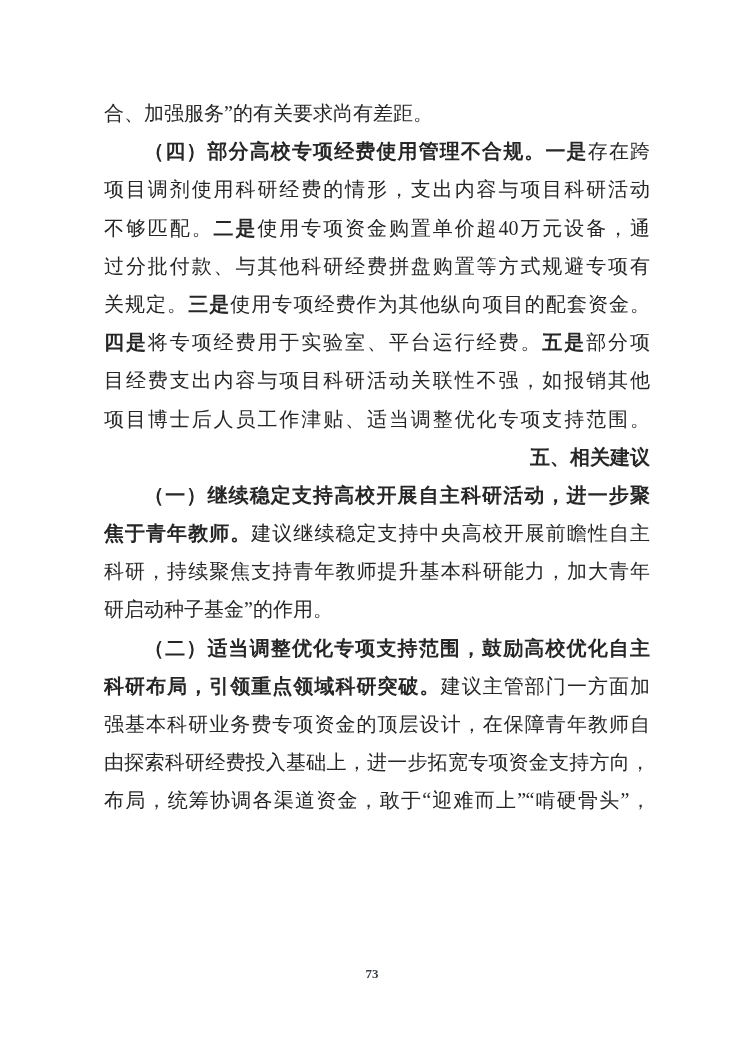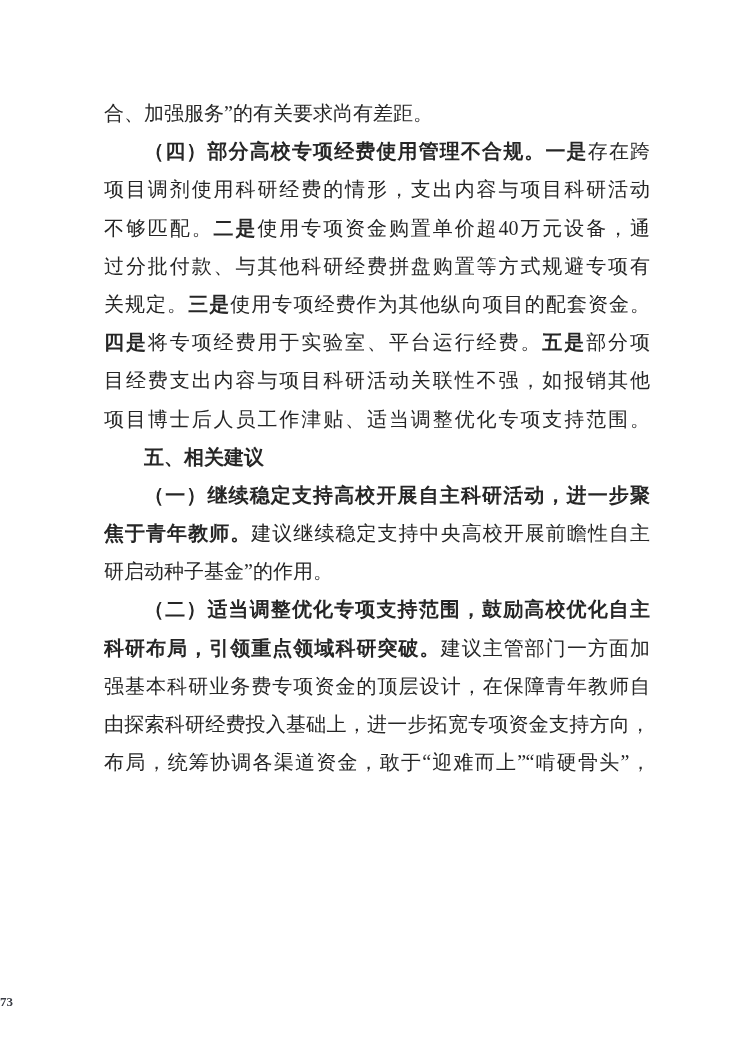--- a/index.html
+++ b/index.html
@@ -32,56 +32,57 @@
   .line {
     height: 38.2px;
     overflow: hidden;
     white-space: nowrap;
   }
   .line.j {
     white-space: normal;
     text-align: justify;
     text-align-last: justify;
   }
-  .line.ind { text-indent: 2em; }
+  .line.ind { text-indent: 2em; text-align: right; }
   .line.head {
     font-family: "Liberation Sans", "DejaVu Sans", sans-serif;
     font-weight: 700;
   }
   .line .b { font-weight: 700; }
   .line.s1 { letter-spacing: -0.6px; }
   .pagenum {
     position: absolute;
     left: 0;
     top: 966px;
     width: 744px;
+    text-align: center;
     font-size: 13px;
     font-weight: 700;
     color: #3a3d45;
     font-family: "Liberation Serif", "DejaVu Serif", serif;
-    margin-top: 28px;
   }
 </style>
 </head>
 <body>
 
 <div class="page">
   <div class="doc" style="color: rgb(38, 38, 38);">
       <div class="line"><span>合、加强服务”的有关要求尚有差距。</span></div>
       <div class="line j ind"><span class="b">（四）部分高校专项经费使用管理不合规。一是</span><span>存在跨</span></div>
       <div class="line j"><span>项目调剂使用科研经费的情形，支出内容与项目科研活动</span></div>
       <div class="line j"><span>不够匹配。</span><span class="b">二是</span><span>使用专项资金购置单价超40万元设备，通</span></div>
       <div class="line j"><span>过分批付款、与其他科研经费拼盘购置等方式规避专项有</span></div>
       <div class="line j"><span>关规定。</span><span class="b">三是</span><span>使用专项经费作为其他纵向项目的配套资金。</span></div>
       <div class="line j"><span class="b">四是</span><span>将专项经费用于实验室、平台运行经费。</span><span class="b">五是</span><span>部分项</span></div>
       <div class="line j"><span>目经费支出内容与项目科研活动关联性不强，如报销其他</span></div>
       <div class="line j"><span>项目博士后人员工作津贴、适当调整优化专项支持范围。</span></div>
       <div class="line ind head"><span class="b">五、相关建议</span></div>
       <div class="line j ind"><span class="b">（一）继续稳定支持高校开展自主科研活动，进一步聚</span></div>
       <div class="line j"><span class="b">焦于青年教师。</span><span>建议继续稳定支持中央高校开展前瞻性自主</span></div>
+      <div class="line j"><span>科研，持续聚焦支持青年教师提升基本科研能力，加大青年</span></div>
       <div class="line"><span>研启动种子基金”的作用。</span></div>
       <div class="line j ind"><span class="b">（二）适当调整优化专项支持范围，鼓励高校优化自主</span></div>
       <div class="line j"><span class="b">科研布局，引领重点领域科研突破。</span><span>建议主管部门一方面加</span></div>
       <div class="line j"><span>强基本科研业务费专项资金的顶层设计，在保障青年教师自</span></div>
       <div class="line j"><span>由探索科研经费投入基础上，进一步拓宽专项资金支持方向，</span></div>
       <div class="line j s1"><span>布局，统筹协调各渠道资金，敢于“迎难而上”“啃硬骨头”，</span></div>
     </div>
   <div class="pagenum" style="color: rgb(58, 61, 69);">73</div>
 </div>
 

